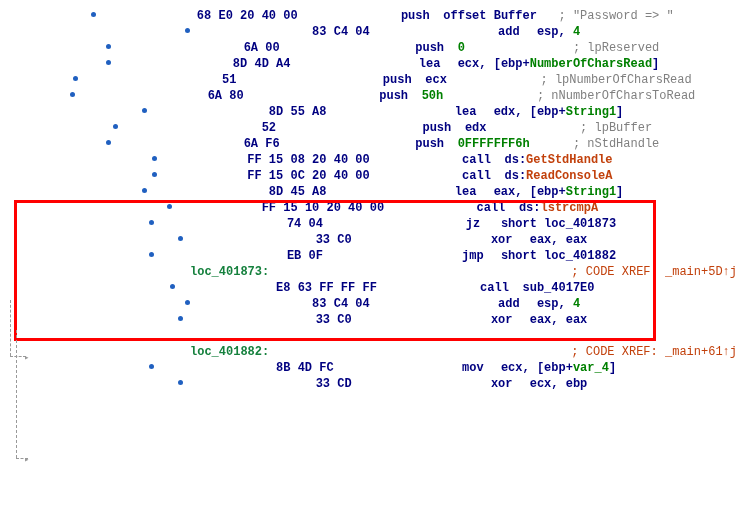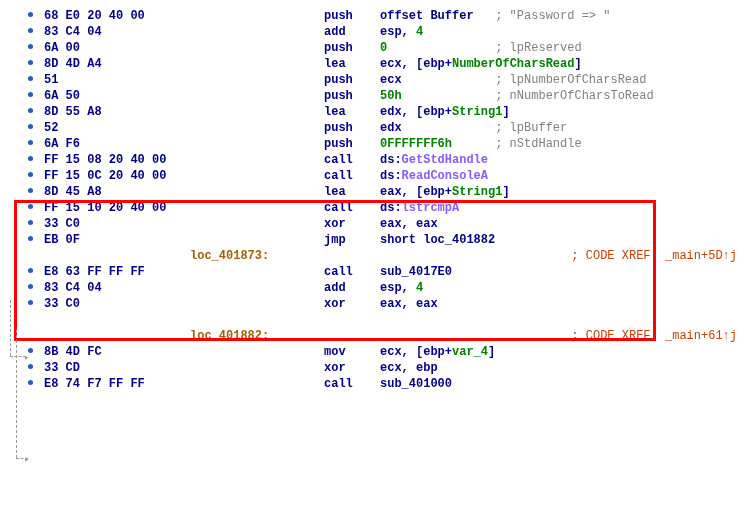--- a/index.html
+++ b/index.html
@@ -6,43 +6,43 @@
     margin: 0;
     padding: 8px 0 0 0;
     background: #ffffff;
     font-family: "Courier New", monospace;
     font-size: 12px;
     line-height: 16px;
     color: #000000;
     width: 737px;
     overflow: hidden;
   }
-  .row { white-space: pre; height: 16px; position: relative; }
+  .row { white-space: pre; height: 16px; position: relative; text-align: center; }
   .gut { display: inline-block; width: 40px; text-align: left; padding-left: 4px; vertical-align: top; }
   .dot::before {
     content: "";
     display: inline-block;
     width: 5px; height: 5px;
     background: #2060c0;
     border-radius: 50%;
     margin-left: 24px;
     margin-bottom: 2px;
   }
   .hex  { display: inline-block; width: 280px; color: #000080; font-weight: bold; vertical-align: top; }
   .mnem { display: inline-block; width: 56px;  color: #000080; font-weight: bold; vertical-align: top; }
   .ops  { display: inline-block; vertical-align: top; }
   .navy  { color: #000080; font-weight: bold; }
   .green { color: #008000; font-weight: bold; }
-  .mag   { color: #8b5cf6; font-weight: bold; }
+  .mag   { color: #c2410c; font-weight: bold; }
   .gray  { color: #808080; }
   .b     { font-weight: bold; }
 
   .lbl-row { white-space: pre; height: 16px; }
   .lbl-pad { display: inline-block; width: 190px; }
-  .lbl     { color: #a16207; font-weight: bold; }
+  .lbl     { color: #15803d; font-weight: bold; }
   .xref    { color: #c2410c; font-weight: normal; float: right; margin-right: 0; }
 
   #redbox {
     position: absolute;
     left: 14px;
     top: 200px;
     width: 636px;
     height: 135px;
     border: 3px solid #ff0000;
     pointer-events: none;
@@ -64,39 +64,39 @@
 </style>
 </head>
 <body>
 
 <div id="listing">
     <div class="row"><span class="gut dot"></span><span class="hex">68 E0 20 40 00</span><span class="mnem">push</span><span class="ops"><span class="navy b">offset Buffer   </span><span class="gray">; "Password =&gt; "</span></span></div>
     <div class="row"><span class="gut dot"></span><span class="hex">83 C4 04</span><span class="mnem">add</span><span class="ops"><span class="navy b">esp, </span><span class="green b">4</span></span></div>
     <div class="row"><span class="gut dot"></span><span class="hex">6A 00</span><span class="mnem">push</span><span class="ops"><span class="green b">0               </span><span class="gray">; lpReserved</span></span></div>
     <div class="row"><span class="gut dot"></span><span class="hex">8D 4D A4</span><span class="mnem">lea</span><span class="ops"><span class="navy b">ecx, [ebp+</span><span class="green b">NumberOfCharsRead</span><span class="navy b">]</span></span></div>
     <div class="row"><span class="gut dot"></span><span class="hex">51</span><span class="mnem">push</span><span class="ops"><span class="navy b">ecx             </span><span class="gray">; lpNumberOfCharsRead</span></span></div>
-    <div class="row"><span class="gut dot"></span><span class="hex">6A 50</span><span class="mnem">push</span><span class="ops"><span class="green b">50h             </span><span class="gray">; nNumberOfCharsToRead</span></span></div>
+    <div class="row"><span class="gut dot"></span><span class="hex">6A 80</span><span class="mnem">push</span><span class="ops"><span class="green b">50h             </span><span class="gray">; nNumberOfCharsToRead</span></span></div>
     <div class="row"><span class="gut dot"></span><span class="hex">8D 55 A8</span><span class="mnem">lea</span><span class="ops"><span class="navy b">edx, [ebp+</span><span class="green b">String1</span><span class="navy b">]</span></span></div>
     <div class="row"><span class="gut dot"></span><span class="hex">52</span><span class="mnem">push</span><span class="ops"><span class="navy b">edx             </span><span class="gray">; lpBuffer</span></span></div>
     <div class="row"><span class="gut dot"></span><span class="hex">6A F6</span><span class="mnem">push</span><span class="ops"><span class="green b">0FFFFFFF6h      </span><span class="gray">; nStdHandle</span></span></div>
     <div class="row"><span class="gut dot"></span><span class="hex">FF 15 08 20 40 00</span><span class="mnem">call</span><span class="ops"><span class="navy b">ds:</span><span class="mag b">GetStdHandle</span></span></div>
     <div class="row"><span class="gut dot"></span><span class="hex">FF 15 0C 20 40 00</span><span class="mnem">call</span><span class="ops"><span class="navy b">ds:</span><span class="mag b">ReadConsoleA</span></span></div>
     <div class="row"><span class="gut dot"></span><span class="hex">8D 45 A8</span><span class="mnem">lea</span><span class="ops"><span class="navy b">eax, [ebp+</span><span class="green b">String1</span><span class="navy b">]</span></span></div>
     <div class="row"><span class="gut dot"></span><span class="hex">FF 15 10 20 40 00</span><span class="mnem">call</span><span class="ops"><span class="navy b">ds:</span><span class="mag b">lstrcmpA</span></span></div>
+    <div class="row"><span class="gut dot"></span><span class="hex">74 04</span><span class="mnem">jz</span><span class="ops"><span class="navy b">short loc_401873</span></span></div>
     <div class="row"><span class="gut dot"></span><span class="hex">33 C0</span><span class="mnem">xor</span><span class="ops"><span class="navy b">eax, eax</span></span></div>
     <div class="row"><span class="gut dot"></span><span class="hex">EB 0F</span><span class="mnem">jmp</span><span class="ops"><span class="navy b">short loc_401882</span></span></div>
     <div class="lbl-row"><span class="lbl-pad"></span><span class="lbl">loc_401873:</span><span class="xref">; CODE XREF: _main+5D↑j</span></div>
     <div class="row"><span class="gut dot"></span><span class="hex">E8 63 FF FF FF</span><span class="mnem">call</span><span class="ops"><span class="navy b">sub_4017E0</span></span></div>
     <div class="row"><span class="gut dot"></span><span class="hex">83 C4 04</span><span class="mnem">add</span><span class="ops"><span class="navy b">esp, </span><span class="green b">4</span></span></div>
     <div class="row"><span class="gut dot"></span><span class="hex">33 C0</span><span class="mnem">xor</span><span class="ops"><span class="navy b">eax, eax</span></span></div>
     <div class="lbl-row"><span class="lbl-pad"></span><span class="lbl"></span><span class="xref"></span></div>
     <div class="lbl-row"><span class="lbl-pad"></span><span class="lbl">loc_401882:</span><span class="xref">; CODE XREF: _main+61↑j</span></div>
     <div class="row"><span class="gut dot"></span><span class="hex">8B 4D FC</span><span class="mnem">mov</span><span class="ops"><span class="navy b">ecx, [ebp+</span><span class="green b">var_4</span><span class="navy b">]</span></span></div>
     <div class="row"><span class="gut dot"></span><span class="hex">33 CD</span><span class="mnem">xor</span><span class="ops"><span class="navy b">ecx, ebp</span></span></div>
-    <div class="row"><span class="gut dot"></span><span class="hex">E8 74 F7 FF FF</span><span class="mnem">call</span><span class="ops"><span class="navy b">sub_401000</span></span></div>
   </div>
 <div id="redbox"></div>
 <div id="flow">
   <div class="v1"></div>
     <div class="v2"></div>
   <div class="h1"></div>
     <div class="h2"></div>
   <div class="ar1"></div>
     <div class="ar2"></div>
 </div>

